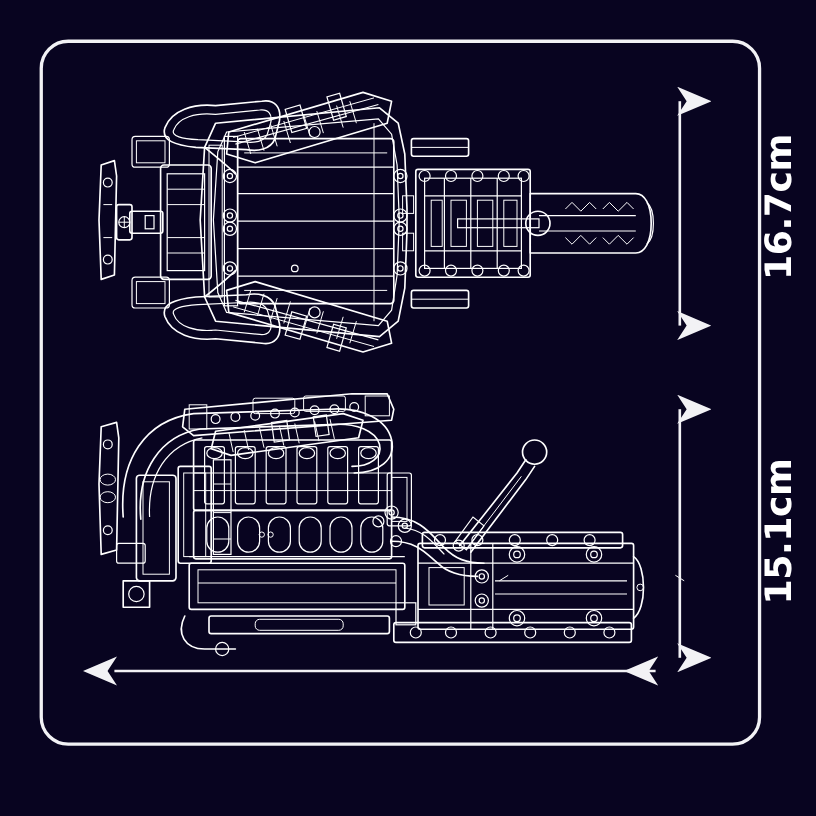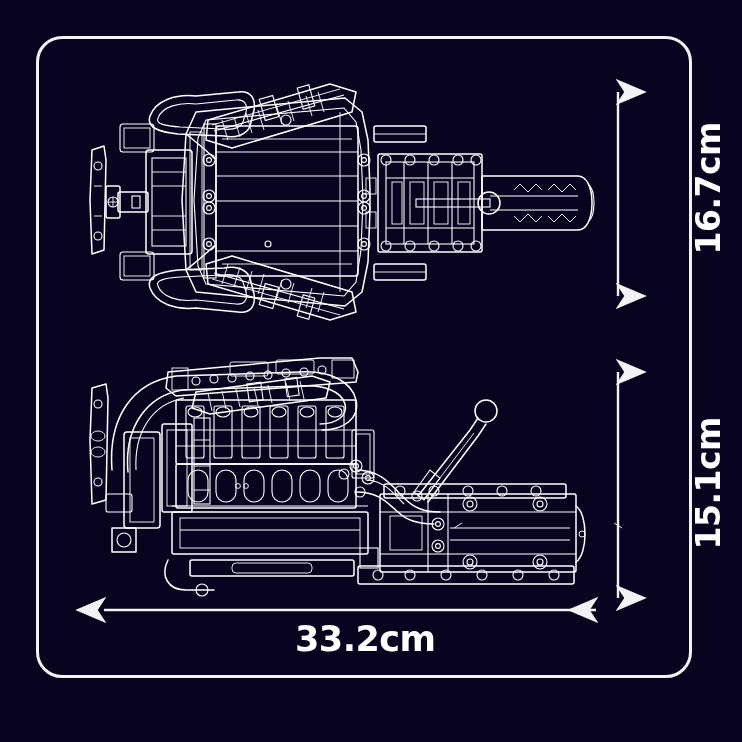--- a/index.html
+++ b/index.html
@@ -483,15 +483,14 @@
       <line class="dimln" x1="618" y1="92" x2="618" y2="296" marker-start="url(#ahU)" marker-end="url(#ahD)"></line>
       <line class="dimln" x1="618" y1="372" x2="618" y2="598" marker-start="url(#ahU)" marker-end="url(#ahD)"></line>
       <line class="dimln" x1="104" y1="610" x2="596" y2="610" marker-start="url(#ahL)" marker-end="url(#ahR)"></line>
     </g>
   </svg>
 
   <div class="dim-label dim-v" id="lbl-v1">16.7cm</div>
 
   <div class="dim-label dim-v" id="lbl-v2">15.1cm</div>
 
-  <div class="dim-label" id="lbl-h">33.2cm</div>
 
 </div>
 
 </body></html>

